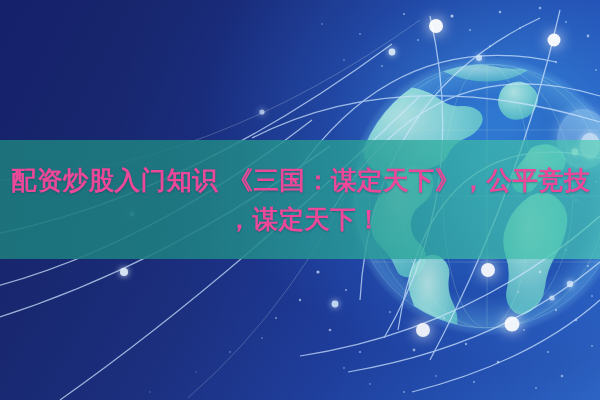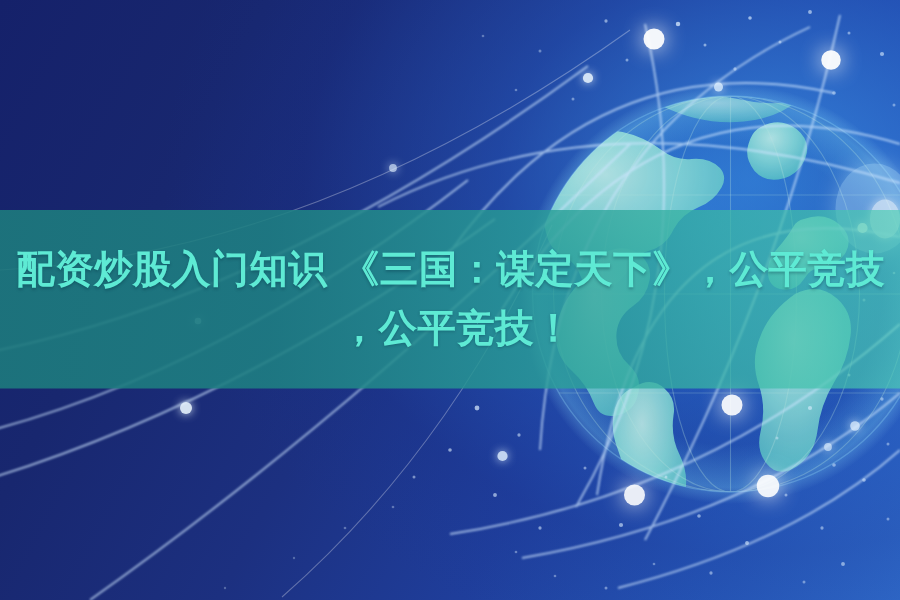--- a/index.html
+++ b/index.html
@@ -58,21 +58,21 @@
     width: 600px;
     height: 119px;
     display: flex;
     flex-direction: column;
     justify-content: center;
     align-items: flex-start;
     box-sizing: border-box;
     padding: 0 11px;
   }
   .title-line {
-    color: #5eead4;
+    color: #ec4899;
     font-size: 25.5px;
     font-weight: bold;
     letter-spacing: 0.4px;
     line-height: 1.52;
     white-space: nowrap;
     text-shadow: 0 1px 2px rgba(0,40,60,0.30);
   }
   .title-line.line2 {
     align-self: flex-end;
     padding-right: 207px;
@@ -260,16 +260,16 @@
         <circle cx="196" cy="372" r="0.8" opacity=".3"></circle>
       <circle cx="262" cy="338" r="0.9" opacity=".35"></circle>
         <circle cx="150" cy="392" r="0.8" opacity=".3"></circle>
     </g>
   </svg>
 
   <div id="title-band"></div>
 
   <div id="title-text">
     <div class="title-line line1">配资炒股入门知识 《三国：谋定天下》，公平竞技</div>
-    <div class="title-line line2">，公平竞技！</div>
+    <div class="title-line line2">，谋定天下！</div>
   </div>
 
 </div>
 
 </body></html>

